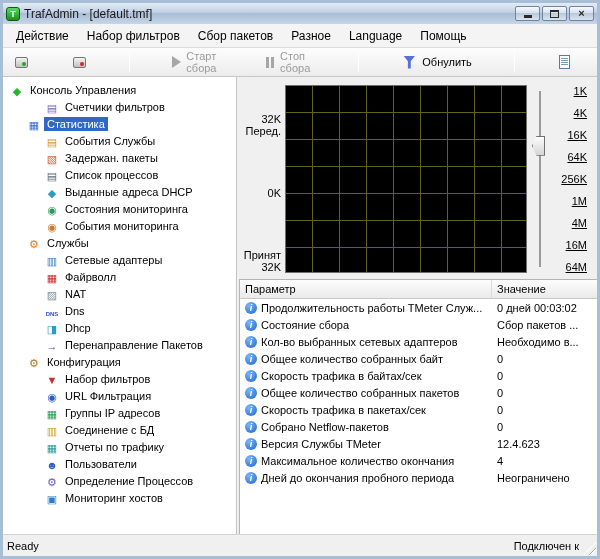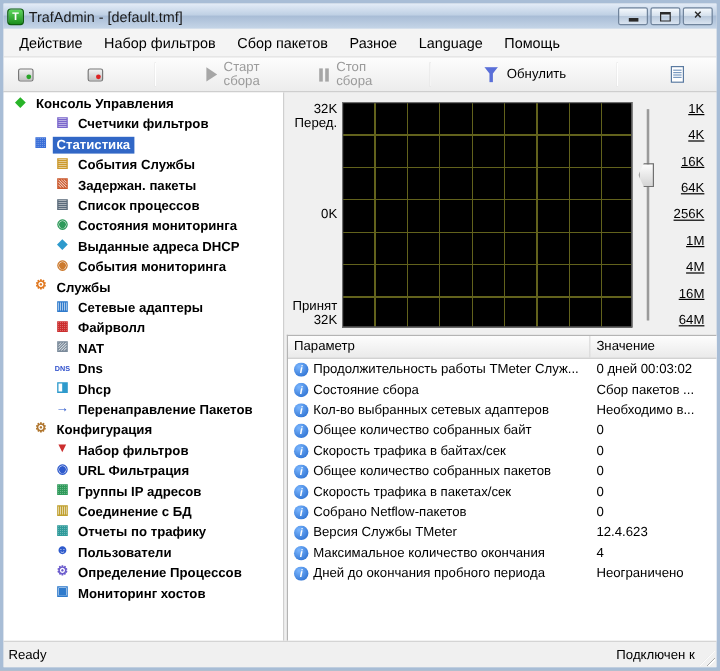--- a/index.html
+++ b/index.html
@@ -57,21 +57,21 @@
   .ico-help { width:15px; height:15px; border-radius:50%;
               background:radial-gradient(circle at 35% 30%, #7ab6ff, #1f64c8);
               color:#fff; font-weight:bold; font-size:10px; display:flex; align-items:center; justify-content:center; }
 
   
   .main { flex:1; display:flex; min-height:0; }
 
   
   .tree { width:234px; flex:0 0 234px; background:#fff; border-right:1px solid #c4c4c4;
           padding:3px 0; overflow:hidden; }
-  .trow { height:17px; display:flex; align-items:flex-start; white-space:nowrap;font-weight:bold; }
+  .trow { height:17px; display:flex; align-items:flex-end; white-space:nowrap; }
   .lv0 { padding-left:6px; } .lv1 { padding-left:23px; } .lv2 { padding-left:41px; }
   .tic { flex:0 0 16px; width:16px; text-align:center; margin-right:2px; font-size:11px; line-height:1; }
   .tlabel { padding:1px 3px; }
   .trow.selected .tlabel { background:#3167c6; color:#fff; }
 
   .i-console::before{content:"◆";color:#28b428;}
   .i-statistics::before{content:"▦";color:#3a6fd8;}
   .i-filter-counters::before{content:"▤";color:#7a66cc;}
   .i-service-events::before{content:"▤";color:#cc9a2e;}
   .i-delayed-packets::before{content:"▧";color:#cc5a2e;}
@@ -95,21 +95,21 @@
   .i-users::before{content:"☻";color:#2e5acc;}
   .i-process-detection::before{content:"⚙";color:#6a5acc;}
   .i-host-monitoring::before{content:"▣";color:#2e7acc;}
 
   
   .right { flex:1; display:flex; flex-direction:column; min-width:0; background:#f0f0f0; }
 
   .graphpanel { height:202px; flex:0 0 202px; display:flex; padding:8px 2px 6px 2px; }
   .glabels { width:46px; flex:0 0 46px; display:flex; flex-direction:column;
              justify-content:space-between; text-align:right; padding:0 4px 0 0; }
-  .glabels .blk { line-height:12px; }
+  .glabels .blk { line-height:12px;margin-top:28px; }
   .plot { flex:1; background:#000; border:1px solid #6e6e6e;
           background-image:
             repeating-linear-gradient(to right, transparent 0 26px, #62621c 26px 27px),
             repeating-linear-gradient(to bottom, transparent 0 26px, #62621c 26px 27px); }
   .sliderbar { width:26px; flex:0 0 26px; position:relative; }
   .slider-track { position:absolute; left:12px; top:6px; bottom:6px; width:2px;
                   background:#c8c8c8; border:1px solid #9a9a9a; border-width:0 1px 0 1px; }
   .slider-thumb { position:absolute; left:5px; top:27%; width:13px; height:20px;
                   background:linear-gradient(#fdfdfd,#d4d4d4); border:1px solid #707070;
                   clip-path:polygon(0 50%,35% 0,100% 0,100% 100%,35% 100%); }
@@ -244,26 +244,26 @@
         </div>
       <div class="trow lv2">
           <span class="tic i-delayed-packets"></span>
           <span class="tlabel">Задержан. пакеты</span>
         </div>
       <div class="trow lv2">
           <span class="tic i-process-list"></span>
           <span class="tlabel">Список процессов</span>
         </div>
       <div class="trow lv2">
+          <span class="tic i-dhcp-addresses"></span>
+          <span class="tlabel">Выданные адреса DHCP</span>
+        </div>
+      <div class="trow lv2">
           <span class="tic i-monitoring-states"></span>
           <span class="tlabel">Состояния мониторинга</span>
-        </div>
-      <div class="trow lv2">
-          <span class="tic i-dhcp-addresses"></span>
-          <span class="tlabel">Выданные адреса DHCP</span>
         </div>
       <div class="trow lv2">
           <span class="tic i-monitoring-events"></span>
           <span class="tlabel">События мониторинга</span>
         </div>
       <div class="trow lv1">
           <span class="tic i-services"></span>
           <span class="tlabel">Службы</span>
         </div>
       <div class="trow lv2">

